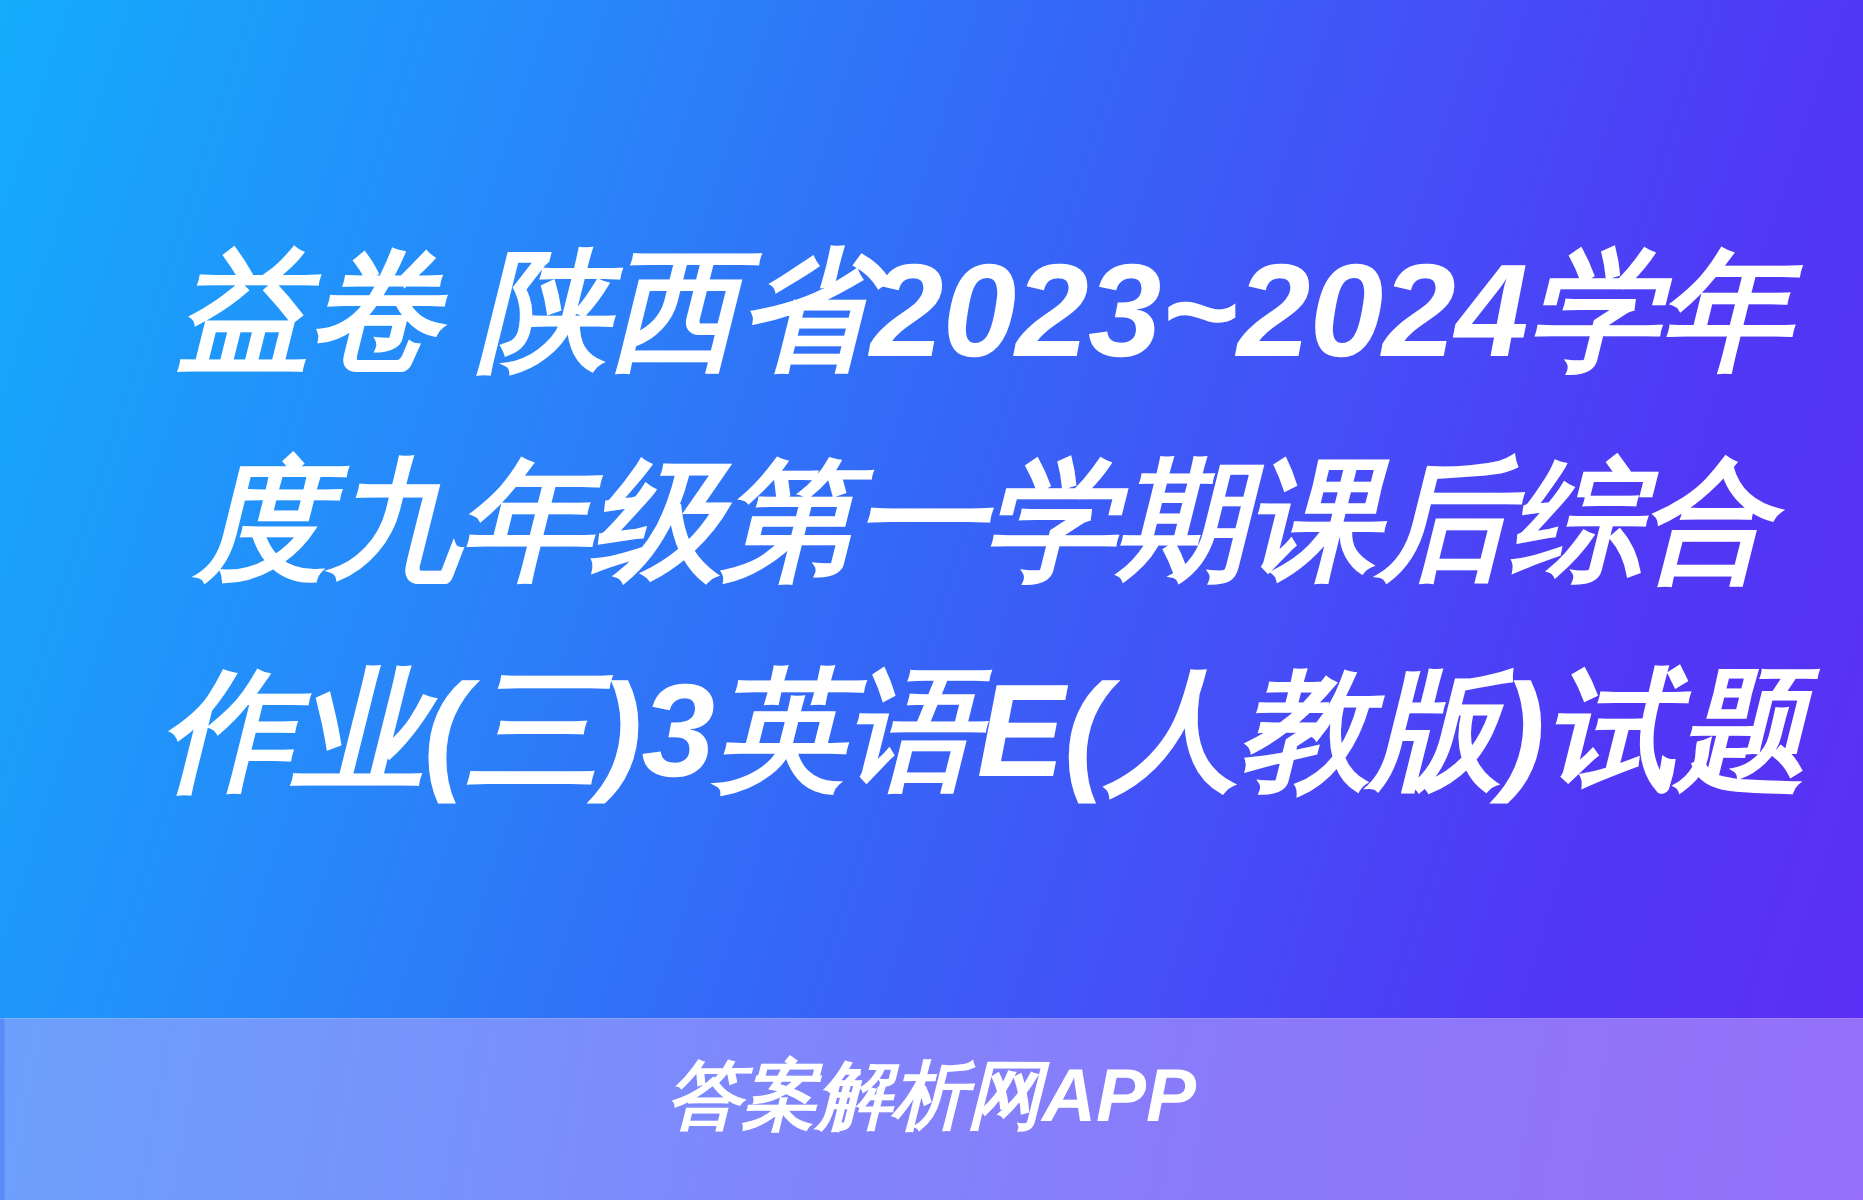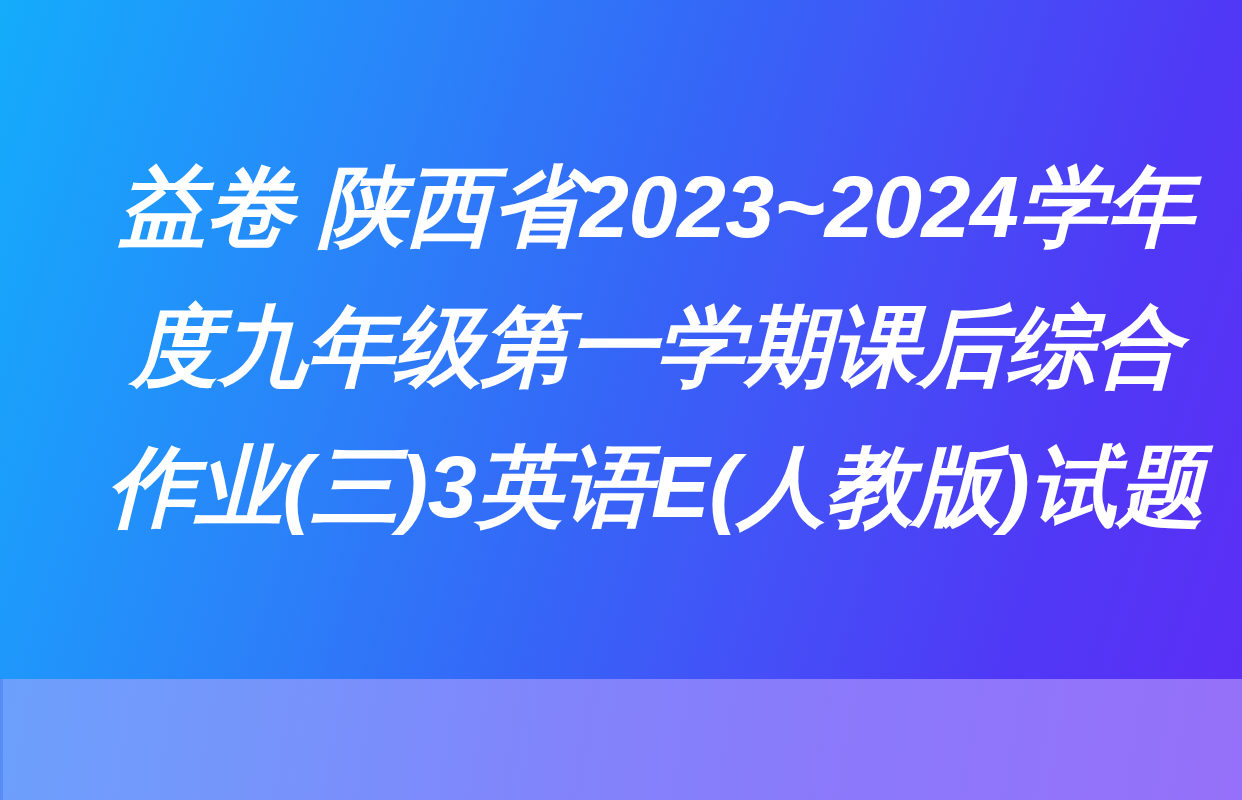--- a/index.html
+++ b/index.html
@@ -99,14 +99,15 @@
 <div id="card">
 
   <div class="bg-main"></div>
   <div class="bg-band"></div>
   <div class="band-edge"></div>
 
   <div class="title-wrap">
     <div class="title">益卷 陕西省2023~2024学年度九年级第一学期课后综合作业(三)3英语E(人教版)试题</div>
   </div>
 
+  <div class="watermark">答案解析网APP</div>
 
 </div>
 
 </body></html>

